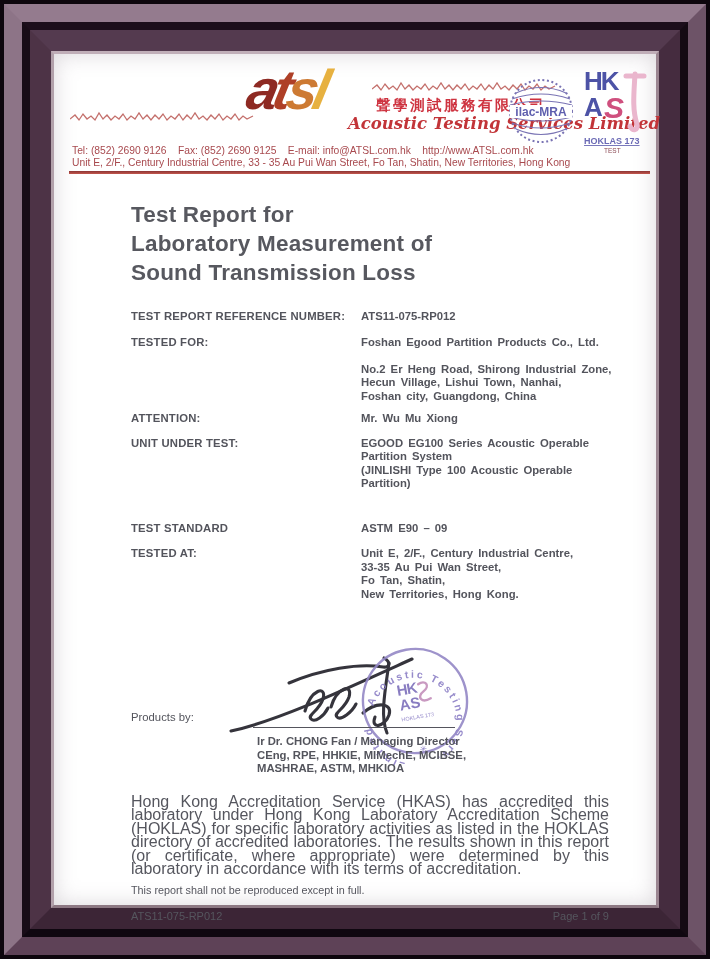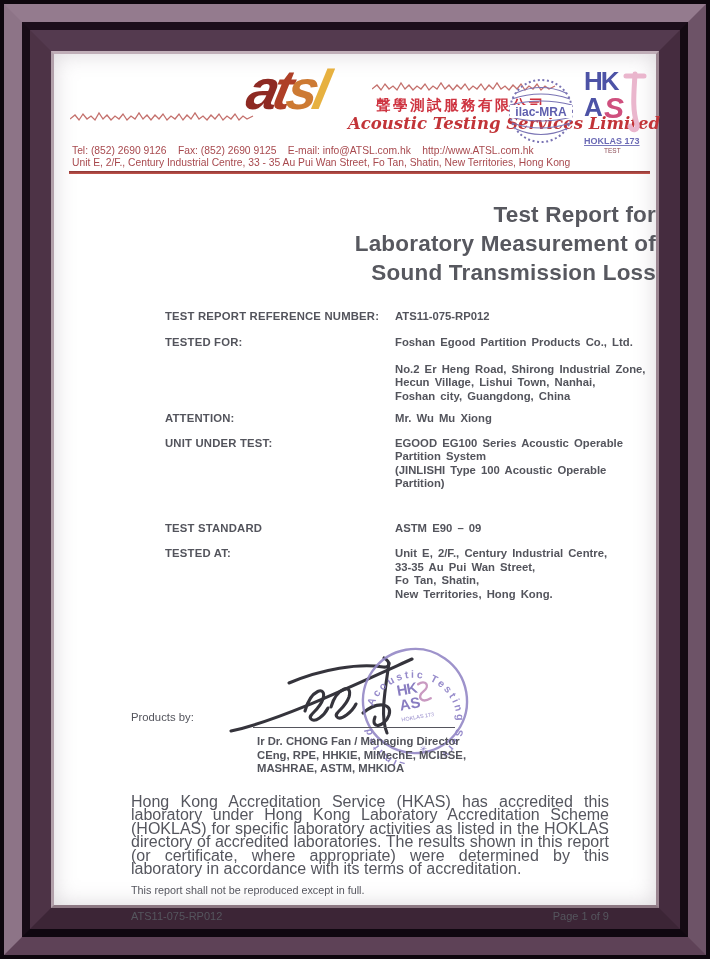--- a/index.html
+++ b/index.html
@@ -30,24 +30,24 @@
   .en-script{position:absolute;left:294px;top:60px;font-family:"DejaVu Serif",serif;
       font-style:italic;font-weight:bold;font-size:16.5px;color:#c23438;white-space:nowrap;}
   .ilac{position:absolute;left:452px;top:22px;}
   .hkas{position:absolute;left:528px;top:12px;}
   .addr{position:absolute;left:18px;top:103px;font-size:10.3px;color:#a8494e;white-space:pre;}
   .contacts{position:absolute;left:18px;top:91px;font-size:10.3px;color:#a8494e;white-space:pre;}
   .rule{position:absolute;left:15px;right:6px;top:117px;height:3px;
         background:linear-gradient(#8a3434,#c4574d);}
   
   .title{margin:24px 0 0 77px;font-size:22.5px;font-weight:bold;color:#57585f;
-         line-height:29px;letter-spacing:.2px;text-align:right;}
+         line-height:29px;letter-spacing:.2px;}
   
   .fields{margin:23px 0 0 77px;font-size:11.3px;font-weight:bold;}
-  .frow{display:grid;grid-template-columns:230px 262px;margin-left:34px;}
+  .frow{display:grid;grid-template-columns:230px 262px;}
   .flabel{letter-spacing:.2px;}
   .fvalue{white-space:pre-line;word-spacing:2px;line-height:13.5px;}
   .mb12{margin-bottom:12px;}.mb9{margin-bottom:9px;}.mb11{margin-bottom:11px;}
   .mb31{margin-bottom:31px;}
   
   .approval{position:relative;height:140px;margin:44px 0 0 77px;font-size:11.3px;}
   .approve-label{position:absolute;left:0;top:66px;}
   .sig{position:absolute;left:96px;top:-2px;}
   .sig-line{position:absolute;left:122px;top:82px;width:202px;
             border-top:1.6px solid #55555d;}

